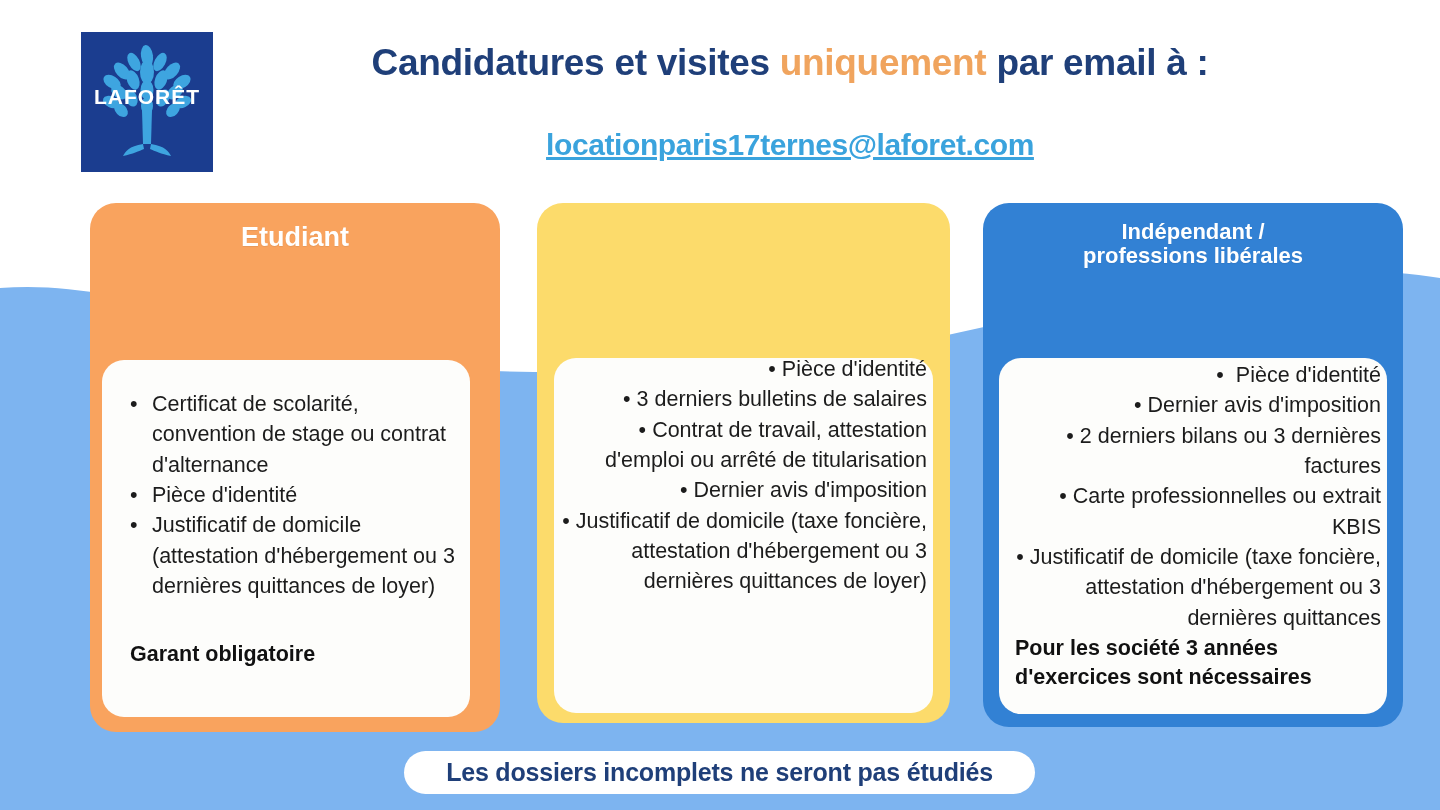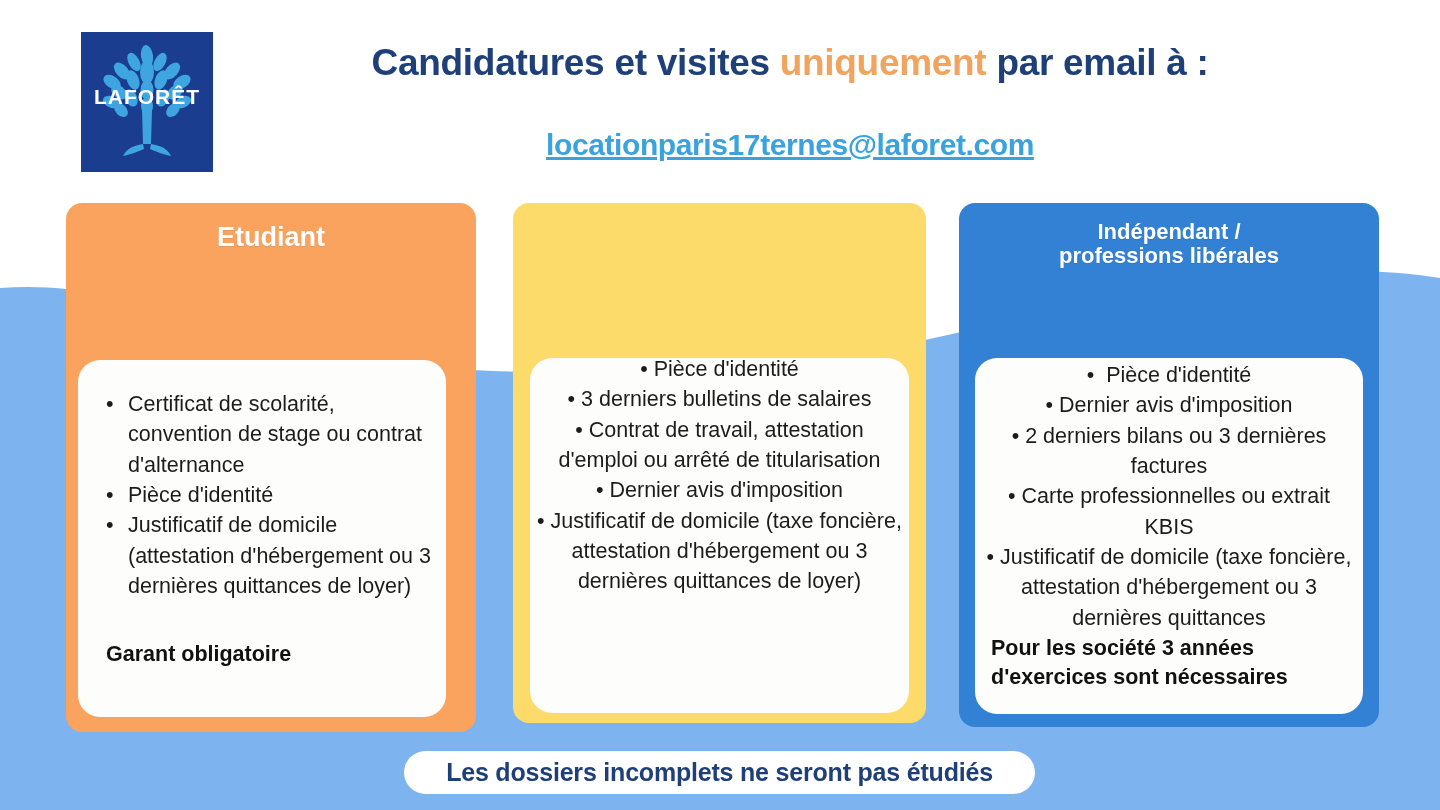--- a/index.html
+++ b/index.html
@@ -79,22 +79,23 @@
     left: 0;
     top: 0;
     width: 1440px;
     height: 810px;
     z-index: 6;
   }
 
   .card {
     position: absolute;
     top: 203px;
-    border-radius: 16px;
+    border-radius: 26px;
     box-sizing: border-box;
+    margin-left: 24px;
   }
   .card-1 { left: 66px;  width: 410px; height: 529px; background: #F9A35E; }
   .card-2 { left: 513px; width: 413px; height: 520px; background: #FCDB6B; }
   .card-3 { left: 959px; width: 420px; height: 524px; background: #3281D4; }
 
   .card-title {
     position: absolute;
     left: 0;
     width: 100%;
     text-align: center;
@@ -155,21 +156,21 @@
     left: 0;
     top: 0;
   }
 
   
   .bullets-center {
     padding: 0 6px 0 6px;
     text-align: center;
   }
   .bullets-center li {
-    text-align: center;
+    text-align: right;
   }
 
   .panel-inner { position: absolute; left: 0; width: 100%; }
   .card-1 .panel-inner { top: 29px; }
   .card-2 .panel-inner { top: -4px; }
   .card-3 .panel-inner { top: 2px; }
 
   .note {
     font-weight: bold;
     color: #111111;

